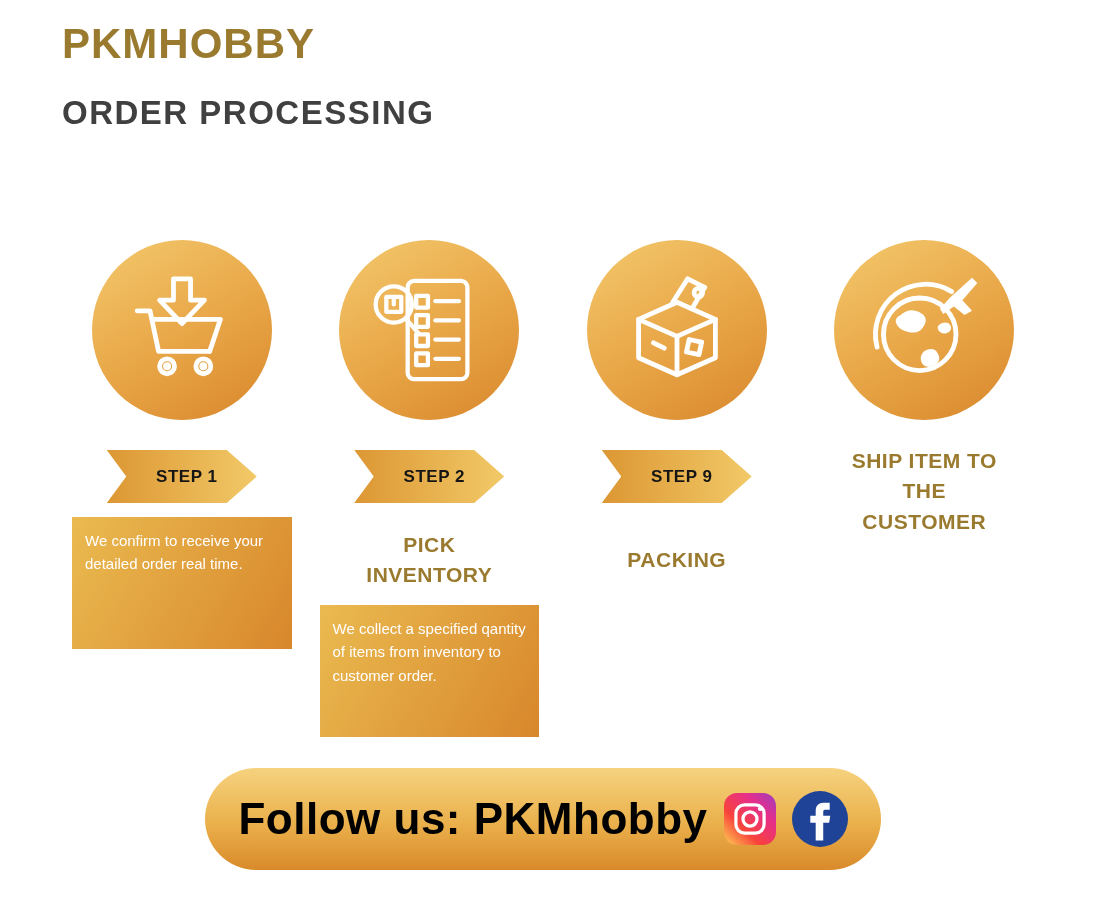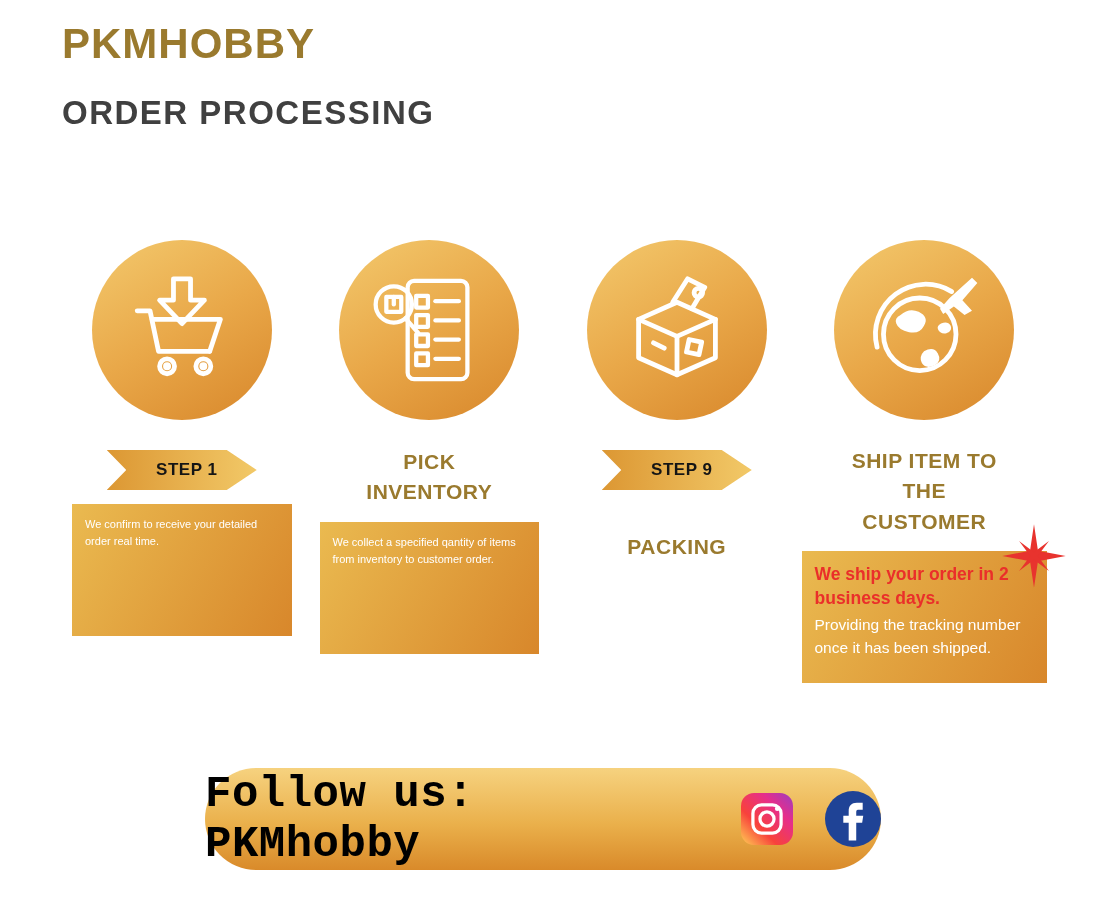--- a/index.html
+++ b/index.html
@@ -13,42 +13,42 @@
 
   
   .steps { position:absolute; top:240px; left:58px; width:990px; display:flex; }
   .step-col { flex:1; display:flex; flex-direction:column; align-items:center; }
 
   .icon-circle { width:180px; height:180px; border-radius:50%;
     background:linear-gradient(150deg,#f3c96d 0%, #e9a849 50%, #d8872b 100%);
     display:flex; align-items:center; justify-content:center; }
   .icon-circle svg { width:128px; height:128px; }
 
-  .step-badge { margin-top:30px; width:150px; height:40px;
+  .step-badge { margin-top:30px; width:150px; height:53px;
     clip-path:polygon(0 0, 80% 0, 100% 50%, 80% 100%, 0 100%, 13% 50%);
     background:linear-gradient(90deg,#dc9733 0%, #f2c968 100%);
     display:flex; align-items:center; justify-content:center; }
   .step-badge span { font-weight:bold; font-size:17px; color:#151515; letter-spacing:0.5px; padding-left:10px; }
 
   .step-title { margin-top:26px; min-height:62px; max-width:172px;
     font-size:21px; font-weight:bold; color:#9a7a2e; text-align:center; line-height:1.45;
     display:flex; align-items:center; justify-content:center; letter-spacing:0.5px; }
 
   .step-desc { position:relative; margin-top:14px; width:calc(100% - 28px); min-height:132px;
     background:linear-gradient(120deg,#eaba50 0%, #d8872b 100%);
-    color:#ffffff; font-size:11px; line-height:1.55; padding:12px 13px; box-sizing:border-box; }
+    color:#ffffff; font-size:15px; line-height:1.55; padding:12px 13px; box-sizing:border-box; }
   .step-desc.desc4 { width:calc(100% - 2px); font-size:15.5px; line-height:1.5; }
   .desc-highlight { display:block; color:#ea2f2a; font-weight:bold; font-size:17.5px; line-height:1.35; margin-bottom:2px; }
 
   .starburst { position:absolute; top:-28px; right:-20px; width:66px; height:66px; }
 
   
   .footer-pill { position:absolute; left:205px; top:768px; width:676px; height:102px; border-radius:60px;
     background:linear-gradient(180deg,#f6d27f 0%, #eab04b 55%, #d98a2a 100%);
-    display:flex; align-items:center; justify-content:center; gap:32px;font-family:Liberation Mono, monospace; }
+    display:flex; align-items:center; justify-content:center; gap:16px; }
   .footer-text { font-size:44px; font-weight:800; color:#000; letter-spacing:0.5px; }
   .social { display:flex; align-items:center; justify-content:center; cursor:pointer; }
 </style>
 </head>
 <body>
 
 <div class="canvas">
 
   <div class="header">
     <div class="brand">PKMHOBBY</div>
@@ -86,20 +86,23 @@
           <rect x="48" y="64" width="11" height="11"></rect>
             <line x1="66" y1="69" x2="88" y2="69"></line>
           <rect x="48" y="82" width="11" height="11"></rect>
             <line x1="66" y1="87" x2="88" y2="87"></line>
           <circle cx="27" cy="36" r="17"></circle>
           <line x1="38" y1="49" x2="50" y2="63"></line>
           <rect x="20" y="29" width="14" height="14"></rect>
             <line x1="27" y1="29" x2="27" y2="36"></line>
         </svg>
       </div>
+      <div class="step-badge">
+        <span>STEP 2</span>
+      </div>
       <div class="step-title">PICK INVENTORY</div>
       <div class="step-desc">We collect a specified qantity of items from inventory to customer order.</div>
     </div>
 
     <div class="step-col">
       <div class="icon-circle">
         <svg viewBox="0 0 120 120" fill="none" stroke="#ffffff" stroke-width="4.5" stroke-linecap="round" stroke-linejoin="round">
           <polygon points="24,50 60,34 96,50 60,66"></polygon>
           <polyline points="24,50 24,86 60,102 96,86 96,50"></polyline>
           <line x1="60" y1="66" x2="60" y2="102"></line>
@@ -120,28 +123,20 @@
         <svg viewBox="0 0 120 120" fill="none" stroke="#ffffff" stroke-width="4.5" stroke-linecap="round" stroke-linejoin="round">
           <circle cx="56" cy="64" r="34"></circle>
           <path d="M38 46 q8 -7 17 -3 q10 5 5 13 q-4 8 -14 6 q-10 -2 -12 -8 q-2 -5 4 -8 Z" fill="#ffffff" stroke="none"></path>
           <path d="M60 80 q9 -5 13 2 q4 7 -3 11 q-8 4 -12 -2 q-3 -6 2 -11 Z" fill="#ffffff" stroke="none"></path>
           <path d="M76 54 q6 -3 9 2 q2 5 -4 7 q-6 1 -8 -4 q-1 -3 3 -5 Z" fill="#ffffff" stroke="none"></path>
           <path d="M16 76 A 47 47 0 0 1 86 24"></path>
           <path d="M84 30 L105 11 L110 16 L96 32 L105 42 L98 46 L88 38 L78 45 L75 40 Z" fill="#ffffff" stroke="none"></path>
         </svg>
       </div>
       <div class="step-title">SHIP ITEM TO THE CUSTOMER</div>
-      <div class="step-desc desc4">
-        <svg class="starburst" viewBox="0 0 100 100">
-          <path d="M50 2 L56 42 L98 50 L56 58 L50 98 L44 58 L2 50 L44 42 Z" fill="#e8332e"></path>
-          <path d="M50 18 L54 46 L82 50 L54 54 L50 82 L46 54 L18 50 L46 46 Z" fill="#e8332e" transform="rotate(45 50 50)"></path>
-        </svg>
-        <span class="desc-highlight">We ship your order in 2 business days.</span>
-        <span>Providing the tracking number once it has been shipped.</span>
-      </div>
     </div>
 
   </div>
 
   <div class="footer-pill">
     <span class="footer-text">Follow us: PKMhobby</span>
     <span class="social">
       <svg width="52" height="52" viewBox="0 0 48 48">
         <defs>
           <linearGradient id="ig" x1="0" y1="1" x2="1" y2="0">

